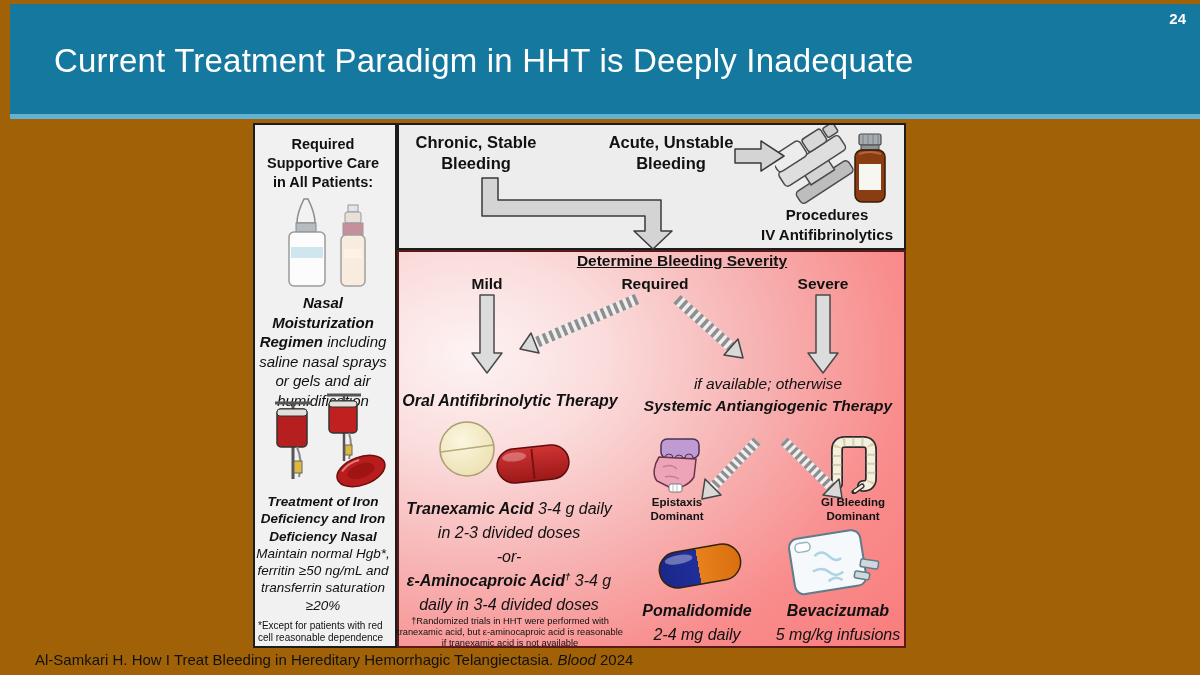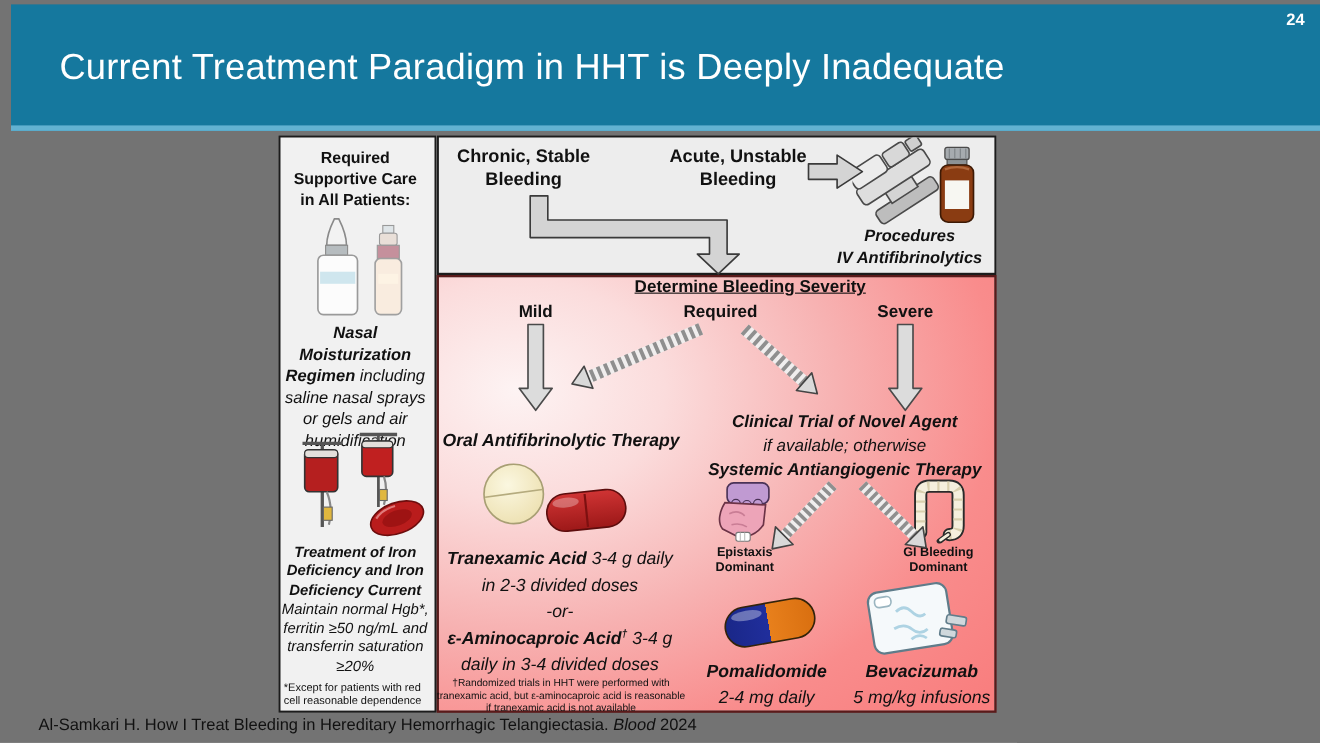--- a/index.html
+++ b/index.html
@@ -1,16 +1,16 @@
 <!DOCTYPE html>
 <html><head>
 <meta charset="utf-8">
 <style>
   html,body{margin:0;padding:0;background:#888;}
-  .slide{position:relative;width:1200px;height:675px;background:#737373;overflow:hidden;
+  .slide{position:relative;width:1200px;height:675px;background:#a16207;overflow:hidden;
          font-family:"Liberation Sans",sans-serif;color:#111;}
   .abs{position:absolute;}
   
   .header{left:10px;top:4px;width:1190px;height:110px;background:#15789e;border-bottom:5px solid #62b2d2;}
   .page-num{right:14px;top:6px;color:#fff;font-size:15px;font-weight:bold;}
   .title{left:44px;top:38px;color:#fff;font-size:33px;letter-spacing:.2px;}
   
   .diagram{left:253px;top:123px;width:653px;height:525px;}
   .panel{box-sizing:border-box;position:absolute;}
   .panel-left{left:0;top:0;width:144px;height:525px;background:#f1f1f1;border:2px solid #1c1c1c;}
@@ -21,21 +21,21 @@
   .nowrap{white-space:nowrap;}
   
   .sc-title{left:4px;top:12px;width:132px;font-size:14.5px;font-weight:bold;line-height:1.32;}
   .sc-nasal{left:3px;top:170px;width:134px;font-size:15px;font-style:italic;line-height:1.3;}
   .sc-iron{left:2px;top:370px;width:136px;font-size:13.5px;font-style:italic;line-height:1.28;}
   .sc-foot{left:5px;top:497px;width:132px;font-size:10px;line-height:1.2;text-align:left;}
   
   .lbl-big{font-size:16.5px;font-weight:bold;line-height:1.25;}
   .chronic{left:155px;top:9px;width:136px;}
   .acute{left:347px;top:9px;width:142px;}
-  .procedures{left:497px;top:82px;width:154px;font-size:15px;font-weight:bold;font-style:italic;line-height:1.3;}
+  .procedures{left:497px;top:82px;width:154px;font-size:15px;font-weight:bold;line-height:1.3;}
   
   .sev-title{left:144px;top:129px;width:570px;font-size:15.5px;font-weight:bold;text-decoration:underline;}
   .sev{font-size:15.5px;font-weight:bold;}
   .sev-mild{left:196px;top:152px;width:76px;}
   .sev-mod{left:352px;top:152px;width:100px;}
   .sev-sev{left:532px;top:152px;width:76px;}
   .oral-title{left:148px;top:269px;width:218px;font-size:16px;}
   .txa{left:140px;top:374px;width:232px;font-size:16px;font-style:italic;line-height:1.5;}
   .txa-foot{left:144px;top:493px;width:226px;font-size:9.3px;line-height:1.18;text-align:center;}
   .clin{left:386px;top:250px;width:258px;font-size:15.5px;font-style:italic;line-height:1.42;}
@@ -117,21 +117,21 @@
         </g>
         <g transform="rotate(-20 100 82)">
           <ellipse cx="100" cy="82" rx="25" ry="14" fill="#b91c1c" stroke="#6d0d0d" stroke-width="1.5"></ellipse>
           <ellipse cx="100" cy="82" rx="14" ry="7" fill="#9e1313"></ellipse>
           <path d="M82,76 q8,-6 20,-5" stroke="#e07a7a" stroke-width="2" fill="none"></path>
         </g>
       </svg>
     </div>
 
     <div class="abs sc-iron ctr">
-      <span class="bi" style="display:block">Treatment of Iron Deficiency and Iron Deficiency Current</span>
+      <span class="bi" style="display:block">Treatment of Iron Deficiency and Iron Deficiency Nasal</span>
       <span>Maintain normal Hgb*, ferritin ≥50 ng/mL and transferrin saturation ≥20%</span>
     </div>
     <div class="abs sc-foot">*Except for patients with red cell reasonable dependence</div>
 
     <div class="abs chronic lbl-big ctr">
       <div class="nowrap">Chronic, Stable</div>
       <div class="nowrap">Bleeding</div>
     </div>
     <div class="abs acute lbl-big ctr">
       <div class="nowrap">Acute, Unstable</div>
@@ -205,21 +205,20 @@
     <div class="abs txa ctr">
       <div class="nowrap"><span class="bi">Tranexamic Acid</span><span> 3-4 g daily</span></div>
       <div class="nowrap">in 2-3 divided doses</div>
       <div class="nowrap">-or-</div>
       <div class="nowrap"><span class="bi">ε-Aminocaproic Acid</span><sup class="bi">†</sup><span> 3-4 g</span></div>
       <div class="nowrap">daily in 3-4 divided doses</div>
     </div>
     <div class="abs txa-foot">†Randomized trials in HHT were performed with tranexamic acid, but ε-aminocaproic acid is reasonable if tranexamic acid is not available</div>
 
     <div class="abs clin ctr">
-      <div class="nowrap bi">Clinical Trial of Novel Agent</div>
       <div class="nowrap">if available; otherwise</div>
       <div class="nowrap bi">Systemic Antiangiogenic Therapy</div>
     </div>
 
     <div class="icon" style="left:396px;top:314px;">
       <svg width="54" height="57" viewBox="0 0 54 57">
         <rect x="12" y="2" width="38" height="19" rx="6" fill="#c09ad2" stroke="#4a3257" stroke-width="1.5"></rect>
         <circle cx="20" cy="21" r="4" fill="#c09ad2" stroke="#4a3257" stroke-width="1"></circle>
         <circle cx="30" cy="22" r="4" fill="#c09ad2" stroke="#4a3257" stroke-width="1"></circle>
         <circle cx="40" cy="21" r="4" fill="#c09ad2" stroke="#4a3257" stroke-width="1"></circle>

